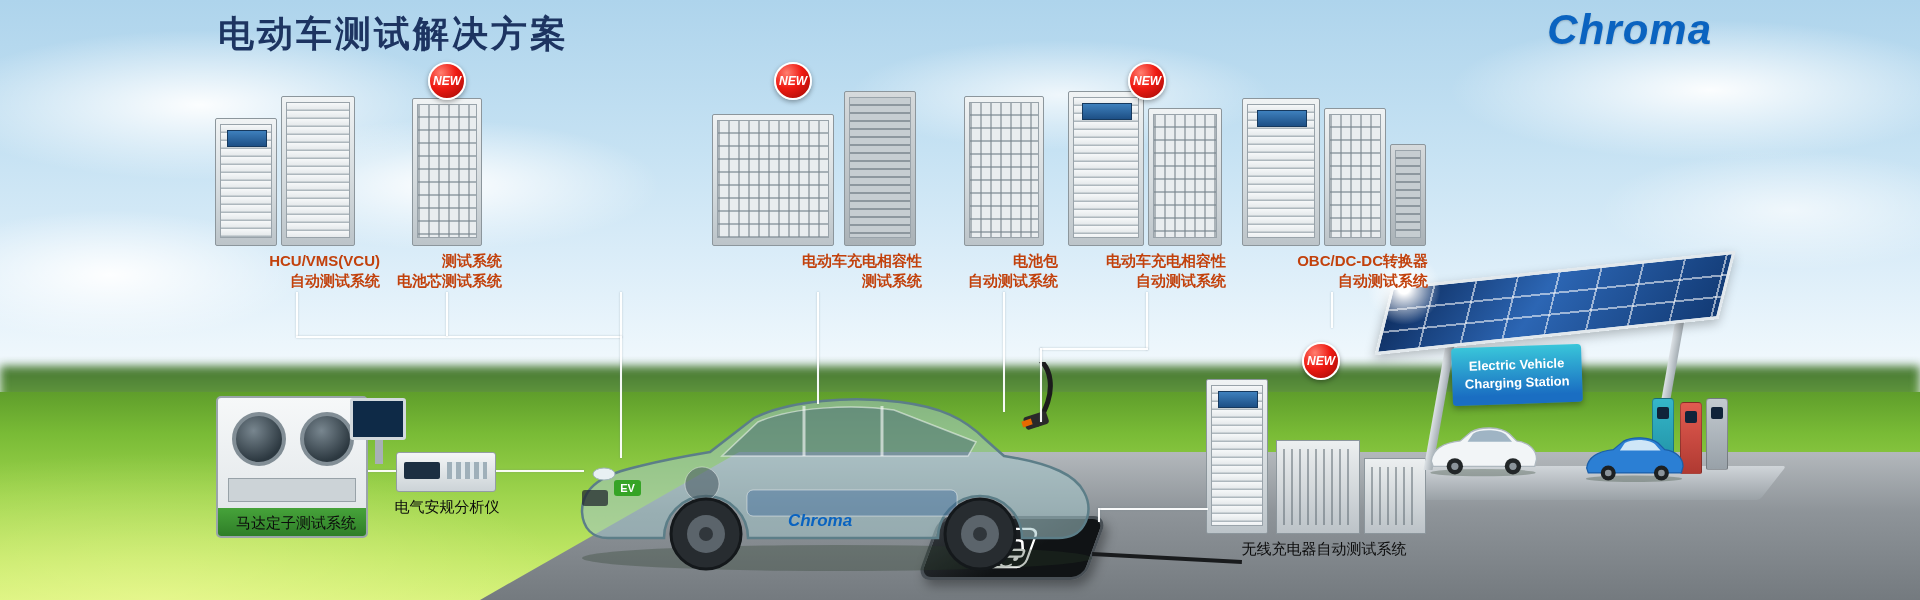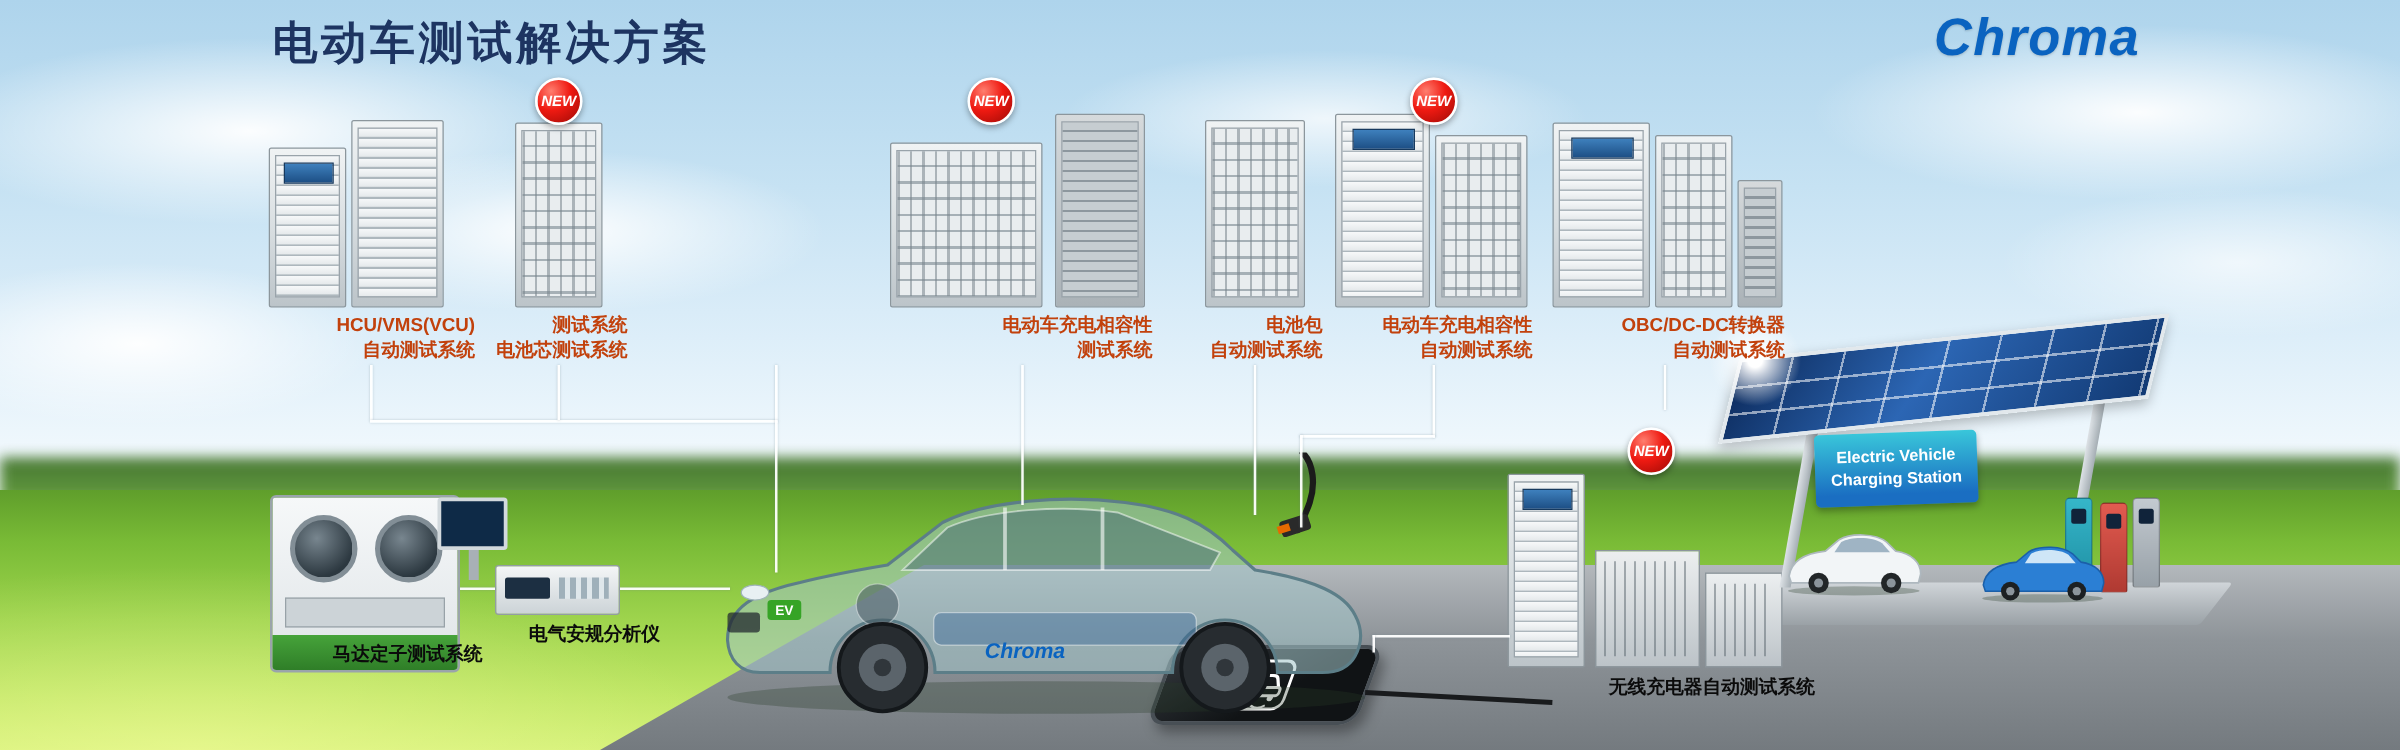--- a/index.html
+++ b/index.html
@@ -48,22 +48,22 @@
 
   .new-badge { position: absolute; width: 38px; height: 38px; border-radius: 50%;
     background: radial-gradient(circle at 32% 26%, #ff7e6f 0%, #ef1a12 45%, #9c0a05 100%);
     border: 2px solid #fff; color: #fff; font-size: 12px; font-weight: bold; font-style: italic;
     display: flex; align-items: center; justify-content: center;
     box-shadow: 0 2px 5px rgba(0,0,0,.35); z-index: 6; }
 
   .cline { position: absolute; background: rgba(255,255,255,.95); z-index: 4;
     box-shadow: 0 0 2px rgba(110,130,140,.45); }
 
-  .floor-label { position: absolute; font-size: 15px; font-weight: bold; color: #0b0b0b;
-    text-align: right; z-index: 5; white-space: nowrap; }
+  .floor-label { position: absolute; font-size: 15px; font-weight: normal; color: #0b0b0b;
+    text-align: center; z-index: 5; white-space: nowrap; }
 
   .stator-machine { position: absolute; left: 216px; top: 396px; width: 152px; height: 142px;
     background: linear-gradient(180deg,#f6f8f9,#dfe4e7); border: 2px solid #9aa4aa;
     border-radius: 5px; z-index: 2; }
   .stator-disc { position: absolute; top: 14px; width: 54px; height: 54px; border-radius: 50%;
     background: radial-gradient(circle at 38% 32%, #78868f, #2c3840 72%); border: 4px solid #828e96; }
   .stator-panel { position: absolute; left: 10px; bottom: 34px; width: 128px; height: 24px;
     background: #ccd3d7; border: 1px solid #98a2a8; }
   .stator-base { position: absolute; left: 0; right: 0; bottom: 0; height: 28px;
     background: linear-gradient(180deg,#46a33a,#2f7e28); border-radius: 0 0 3px 3px; }

